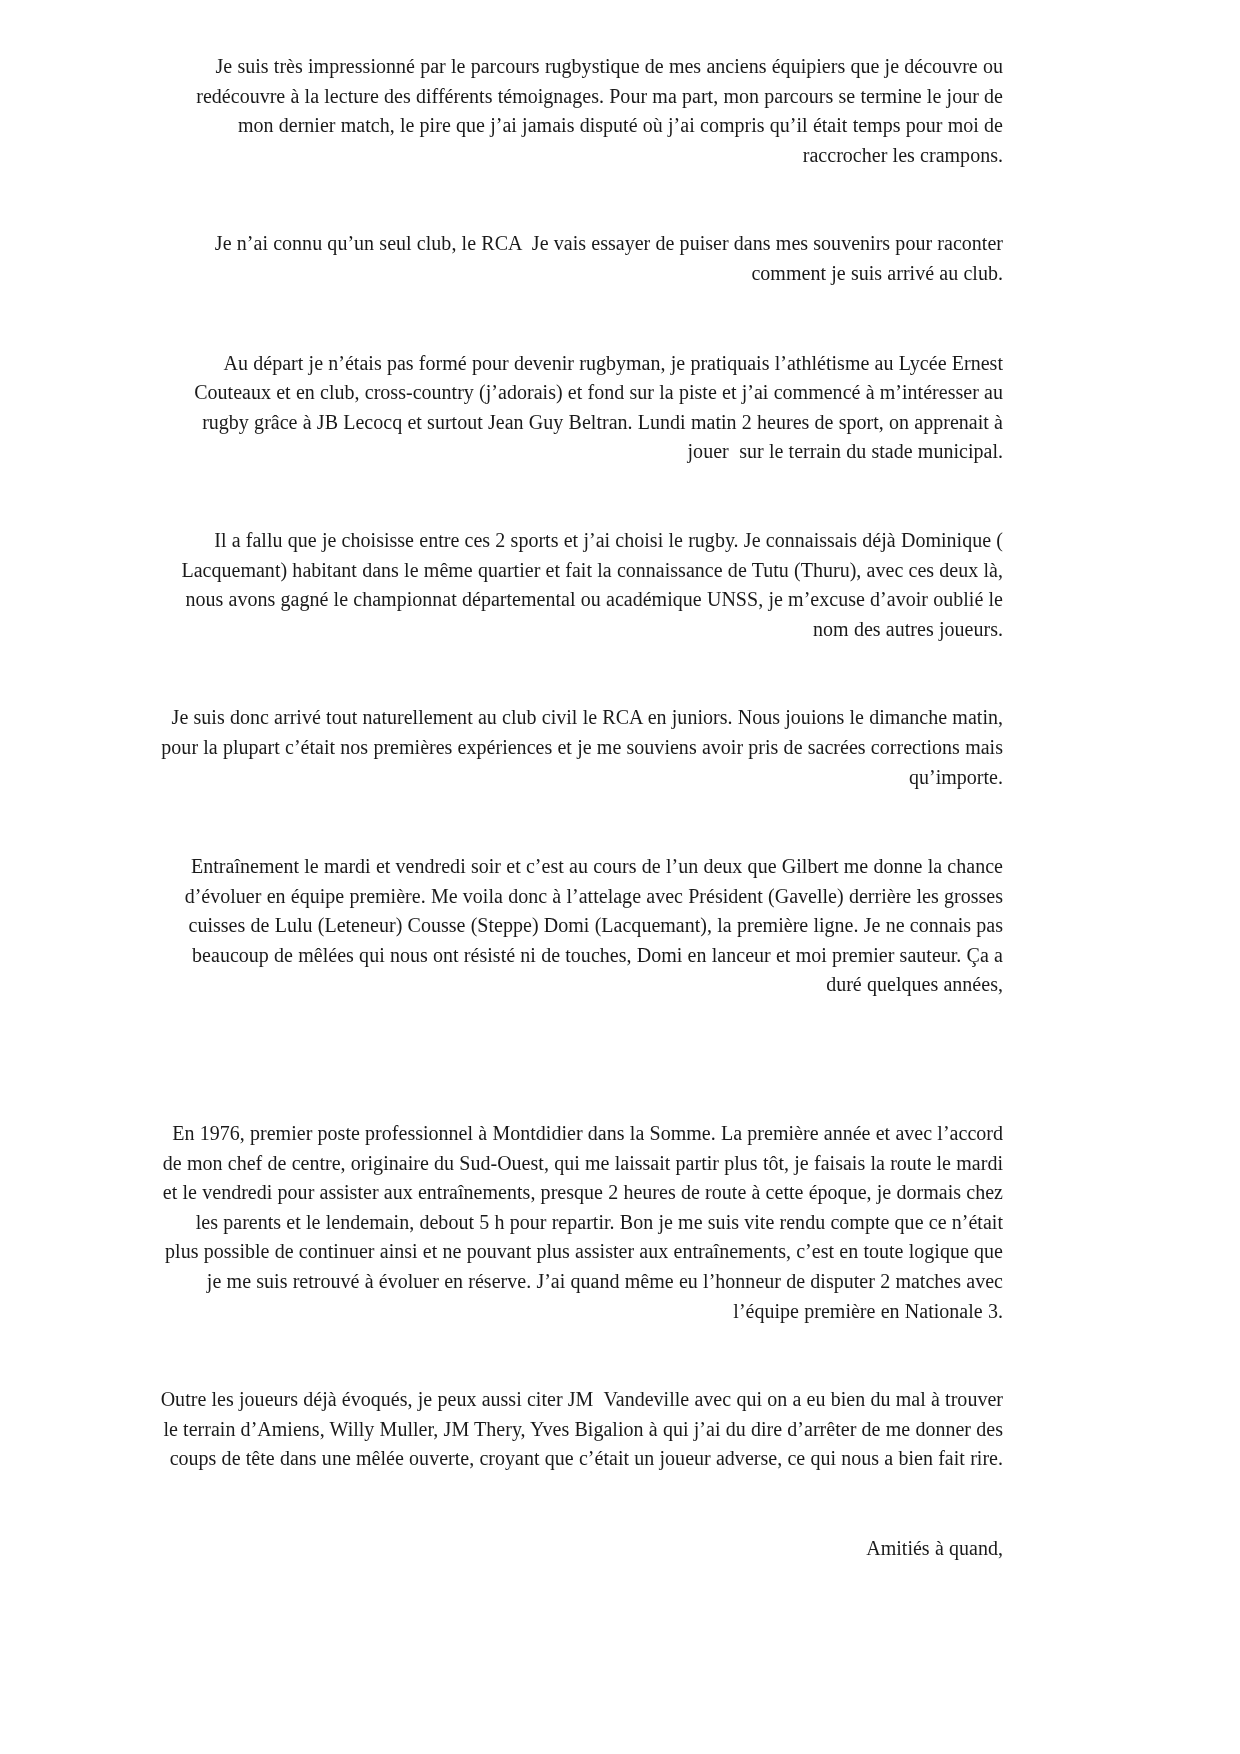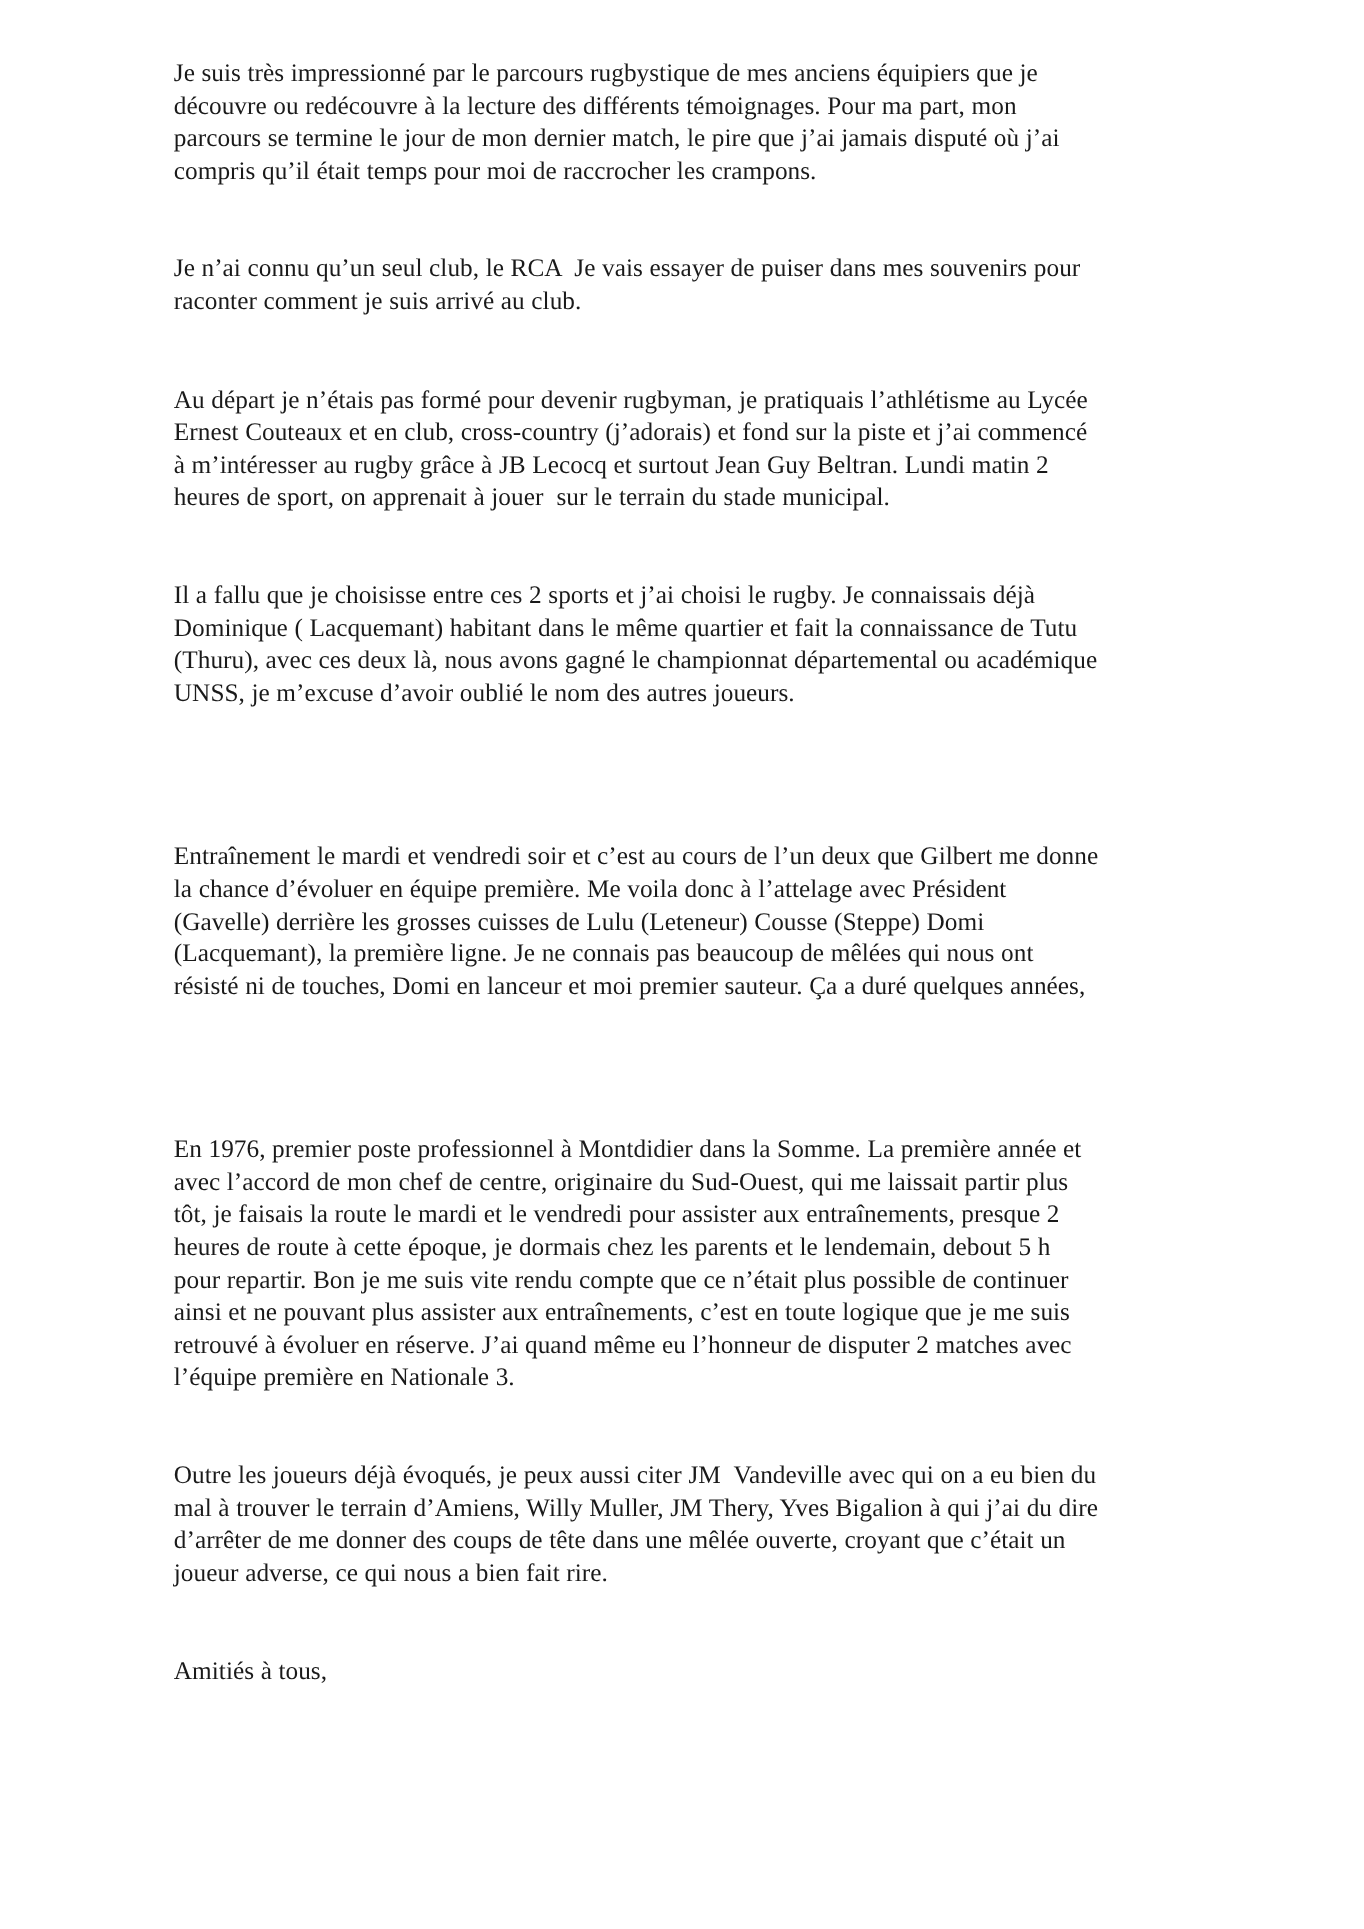--- a/index.html
+++ b/index.html
@@ -20,23 +20,23 @@
     width: 1240px;
     height: 1754px;
     background: #ffffff;
     box-sizing: border-box;
     padding: 52px 152px 0 158px;
   }
   .doc-body {
     width: 845px;
   }
   .para {
-    font-size: 23px;
+    font-size: 20px;
     line-height: 29.6px;
-    text-align: left;
+    text-align: right;
     margin: 0;
     white-space: pre-wrap;
     word-spacing: 0.2px;
     letter-spacing: 0.02px;
     color: #1a1a1a;
   }
   
   .gap-1 { height: 59px; }
   .gap-2 { height: 60px; }
   .gap-3 { height: 59px; }
@@ -58,29 +58,30 @@
 
     <p class="para">Je n’ai connu qu’un seul club, le RCA  Je vais essayer de puiser dans mes souvenirs pour raconter comment je suis arrivé au club.</p>
     <div class="gap-2"></div>
 
     <p class="para">Au départ je n’étais pas formé pour devenir rugbyman, je pratiquais l’athlétisme au Lycée Ernest Couteaux et en club, cross-country (j’adorais) et fond sur la piste et j’ai commencé à m’intéresser au rugby grâce à JB Lecocq et surtout Jean Guy Beltran. Lundi matin 2 heures de sport, on apprenait à jouer  sur le terrain du stade municipal.</p>
     <div class="gap-3"></div>
 
     <p class="para">Il a fallu que je choisisse entre ces 2 sports et j’ai choisi le rugby. Je connaissais déjà Dominique ( Lacquemant) habitant dans le même quartier et fait la connaissance de Tutu (Thuru), avec ces deux là, nous avons gagné le championnat départemental ou académique UNSS, je m’excuse d’avoir oublié le nom des autres joueurs.</p>
     <div class="gap-4"></div>
 
+    <p class="para">Je suis donc arrivé tout naturellement au club civil le RCA en juniors. Nous jouions le dimanche matin, pour la plupart c’était nos premières expériences et je me souviens avoir pris de sacrées corrections mais qu’importe.</p>
     <div class="gap-5"></div>
 
     <p class="para">Entraînement le mardi et vendredi soir et c’est au cours de l’un deux que Gilbert me donne la chance d’évoluer en équipe première. Me voila donc à l’attelage avec Président (Gavelle) derrière les grosses cuisses de Lulu (Leteneur) Cousse (Steppe) Domi (Lacquemant), la première ligne. Je ne connais pas beaucoup de mêlées qui nous ont résisté ni de touches, Domi en lanceur et moi premier sauteur. Ça a duré quelques années,</p>
     <div class="gap-6"></div>
 
     <div class="gap-7"></div>
 
     <p class="para">En 1976, premier poste professionnel à Montdidier dans la Somme. La première année et avec l’accord de mon chef de centre, originaire du Sud-Ouest, qui me laissait partir plus tôt, je faisais la route le mardi et le vendredi pour assister aux entraînements, presque 2 heures de route à cette époque, je dormais chez les parents et le lendemain, debout 5 h pour repartir. Bon je me suis vite rendu compte que ce n’était plus possible de continuer ainsi et ne pouvant plus assister aux entraînements, c’est en toute logique que je me suis retrouvé à évoluer en réserve. J’ai quand même eu l’honneur de disputer 2 matches avec l’équipe première en Nationale 3.</p>
     <div class="gap-8"></div>
 
     <p class="para">Outre les joueurs déjà évoqués, je peux aussi citer JM  Vandeville avec qui on a eu bien du mal à trouver le terrain d’Amiens, Willy Muller, JM Thery, Yves Bigalion à qui j’ai du dire d’arrêter de me donner des coups de tête dans une mêlée ouverte, croyant que c’était un joueur adverse, ce qui nous a bien fait rire.</p>
     <div class="gap-9"></div>
 
-    <p class="para">Amitiés à tous,</p>
+    <p class="para">Amitiés à quand,</p>
 
   </div>
 </div>
 
 </body></html>

